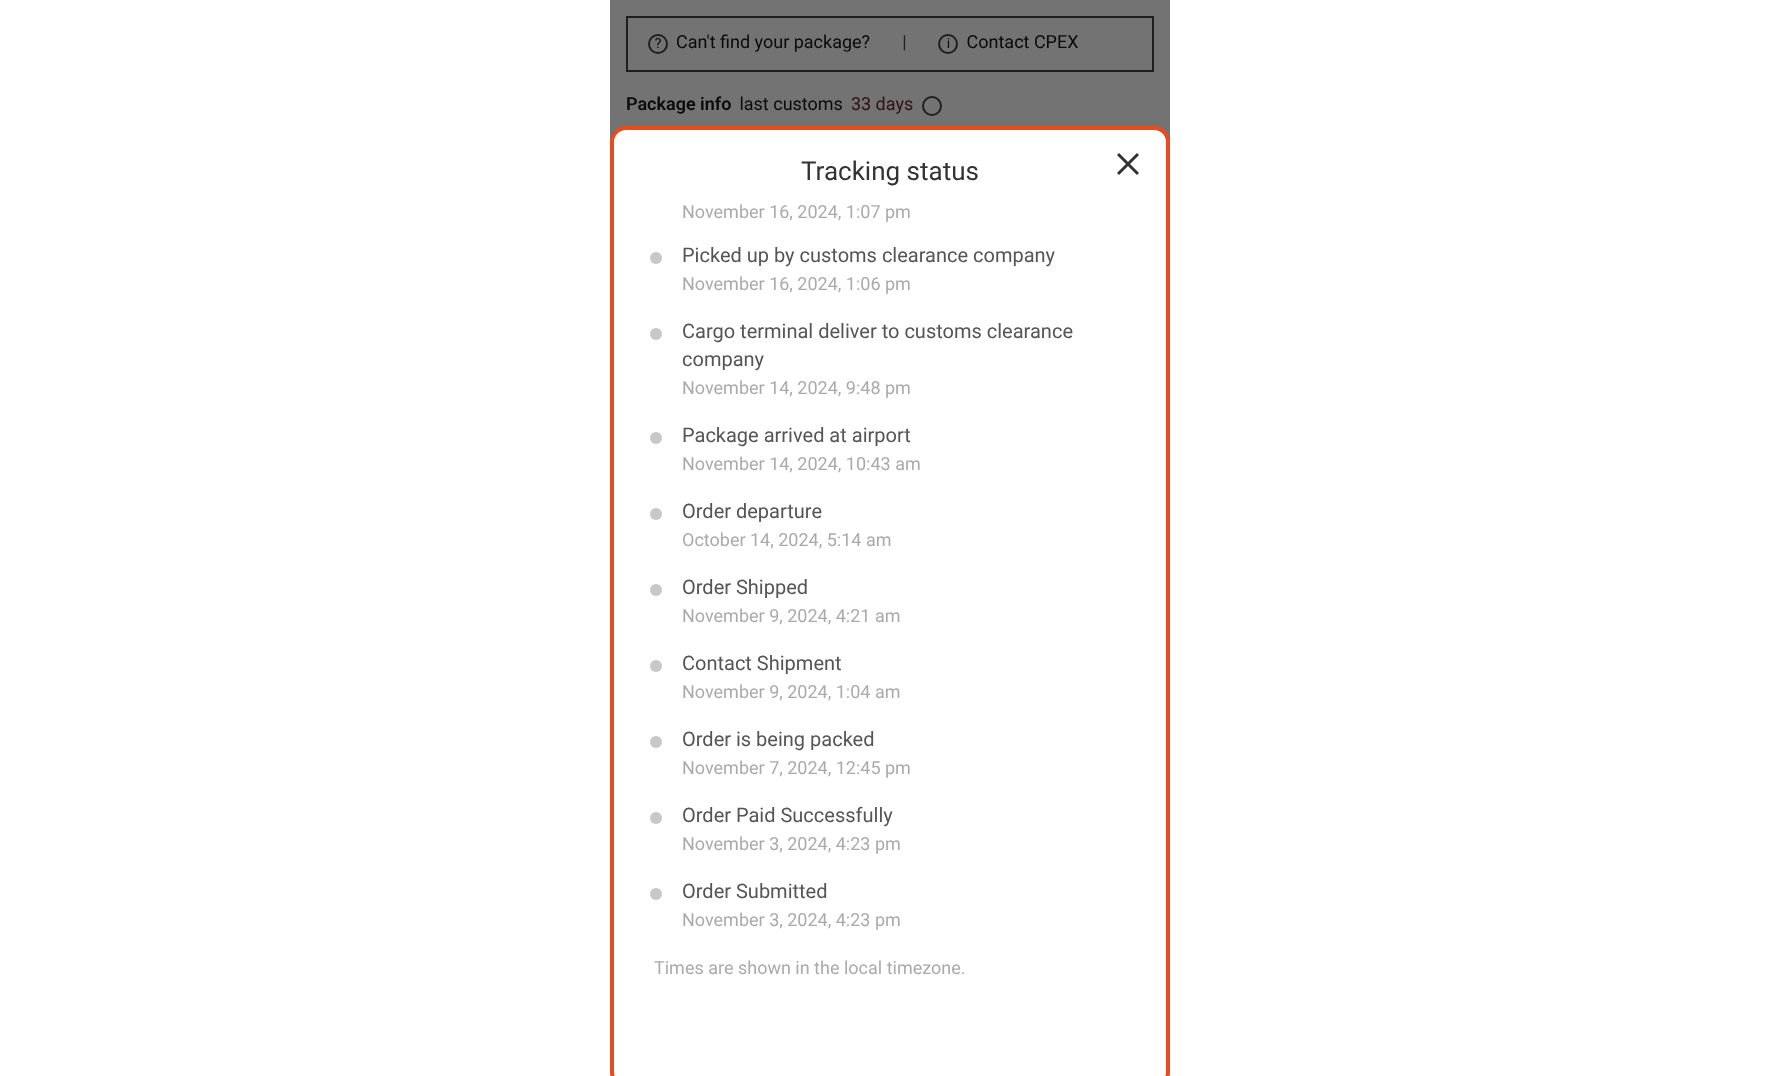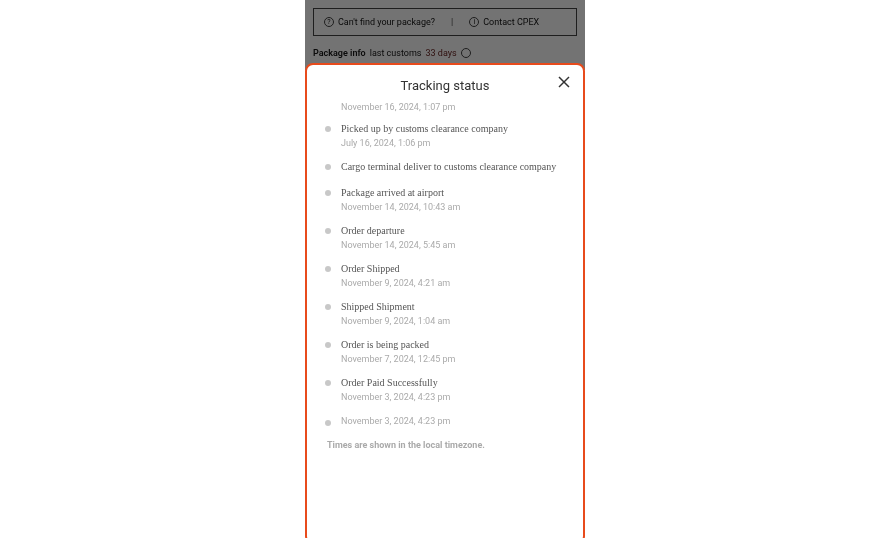--- a/index.html
+++ b/index.html
@@ -140,38 +140,36 @@
       top: 4px;
       width: 6px;
       height: 6px;
       border-radius: 50%;
       background: #c8c8c8;
     }
     .timeline-status {
       font-size: 10px;
       color: #555;
       line-height: 1.4;
-      font-family: Liberation Serif, serif;
     }
     .timeline-date {
       font-size: 9px;
       color: #aaa;
       margin-top: 2px;
     }
     .timeline-item.truncated .timeline-date {
       margin-top: 0;
     }
     .timeline-item.truncated {
       padding-bottom: 10px;
     }
     .timezone-note {
       font-size: 9px;
       color: #aaa;
       padding: 2px 0 6px 2px;
-      font-weight: bold;
     }
   </style>
 </head>
 <body>
 
 <div class="background-content">
   <div class="help-box">
     <span class="help-link">
       <span class="help-icon">?</span>
       <span>Can't find your package?</span>
@@ -201,55 +199,57 @@
       </svg>
     </div>
   </div>
   <div class="timeline" id="timeline-container">
   <div class="timeline-item truncated">
         <div class="timeline-date">November 16, 2024, 1:07 pm</div>
       </div>
       <div class="timeline-item">
         <div class="timeline-dot"></div>
         <div class="timeline-status">Picked up by customs clearance company</div>
-        <div class="timeline-date">July 16, 2024, 1:06 pm</div>
+        <div class="timeline-date">November 16, 2024, 1:06 pm</div>
       </div>
       <div class="timeline-item">
         <div class="timeline-dot"></div>
         <div class="timeline-status">Cargo terminal deliver to customs clearance company</div>
+        <div class="timeline-date">November 14, 2024, 9:48 pm</div>
       </div>
       <div class="timeline-item">
         <div class="timeline-dot"></div>
         <div class="timeline-status">Package arrived at airport</div>
         <div class="timeline-date">November 14, 2024, 10:43 am</div>
       </div>
       <div class="timeline-item">
         <div class="timeline-dot"></div>
         <div class="timeline-status">Order departure</div>
-        <div class="timeline-date">November 14, 2024, 5:45 am</div>
+        <div class="timeline-date">October 14, 2024, 5:14 am</div>
       </div>
       <div class="timeline-item">
         <div class="timeline-dot"></div>
         <div class="timeline-status">Order Shipped</div>
         <div class="timeline-date">November 9, 2024, 4:21 am</div>
       </div>
       <div class="timeline-item">
         <div class="timeline-dot"></div>
-        <div class="timeline-status">Shipped Shipment</div>
+        <div class="timeline-status">Contact Shipment</div>
         <div class="timeline-date">November 9, 2024, 1:04 am</div>
       </div>
       <div class="timeline-item">
         <div class="timeline-dot"></div>
         <div class="timeline-status">Order is being packed</div>
         <div class="timeline-date">November 7, 2024, 12:45 pm</div>
       </div>
       <div class="timeline-item">
         <div class="timeline-dot"></div>
         <div class="timeline-status">Order Paid Successfully</div>
         <div class="timeline-date">November 3, 2024, 4:23 pm</div>
       </div>
       <div class="timeline-item">
         <div class="timeline-dot"></div>
+        <div class="timeline-status">Order Submitted</div>
         <div class="timeline-date">November 3, 2024, 4:23 pm</div>
       </div>
       <div class="timezone-note">Times are shown in the local timezone.</div>
     </div>
 </div>
 
 </body></html>

